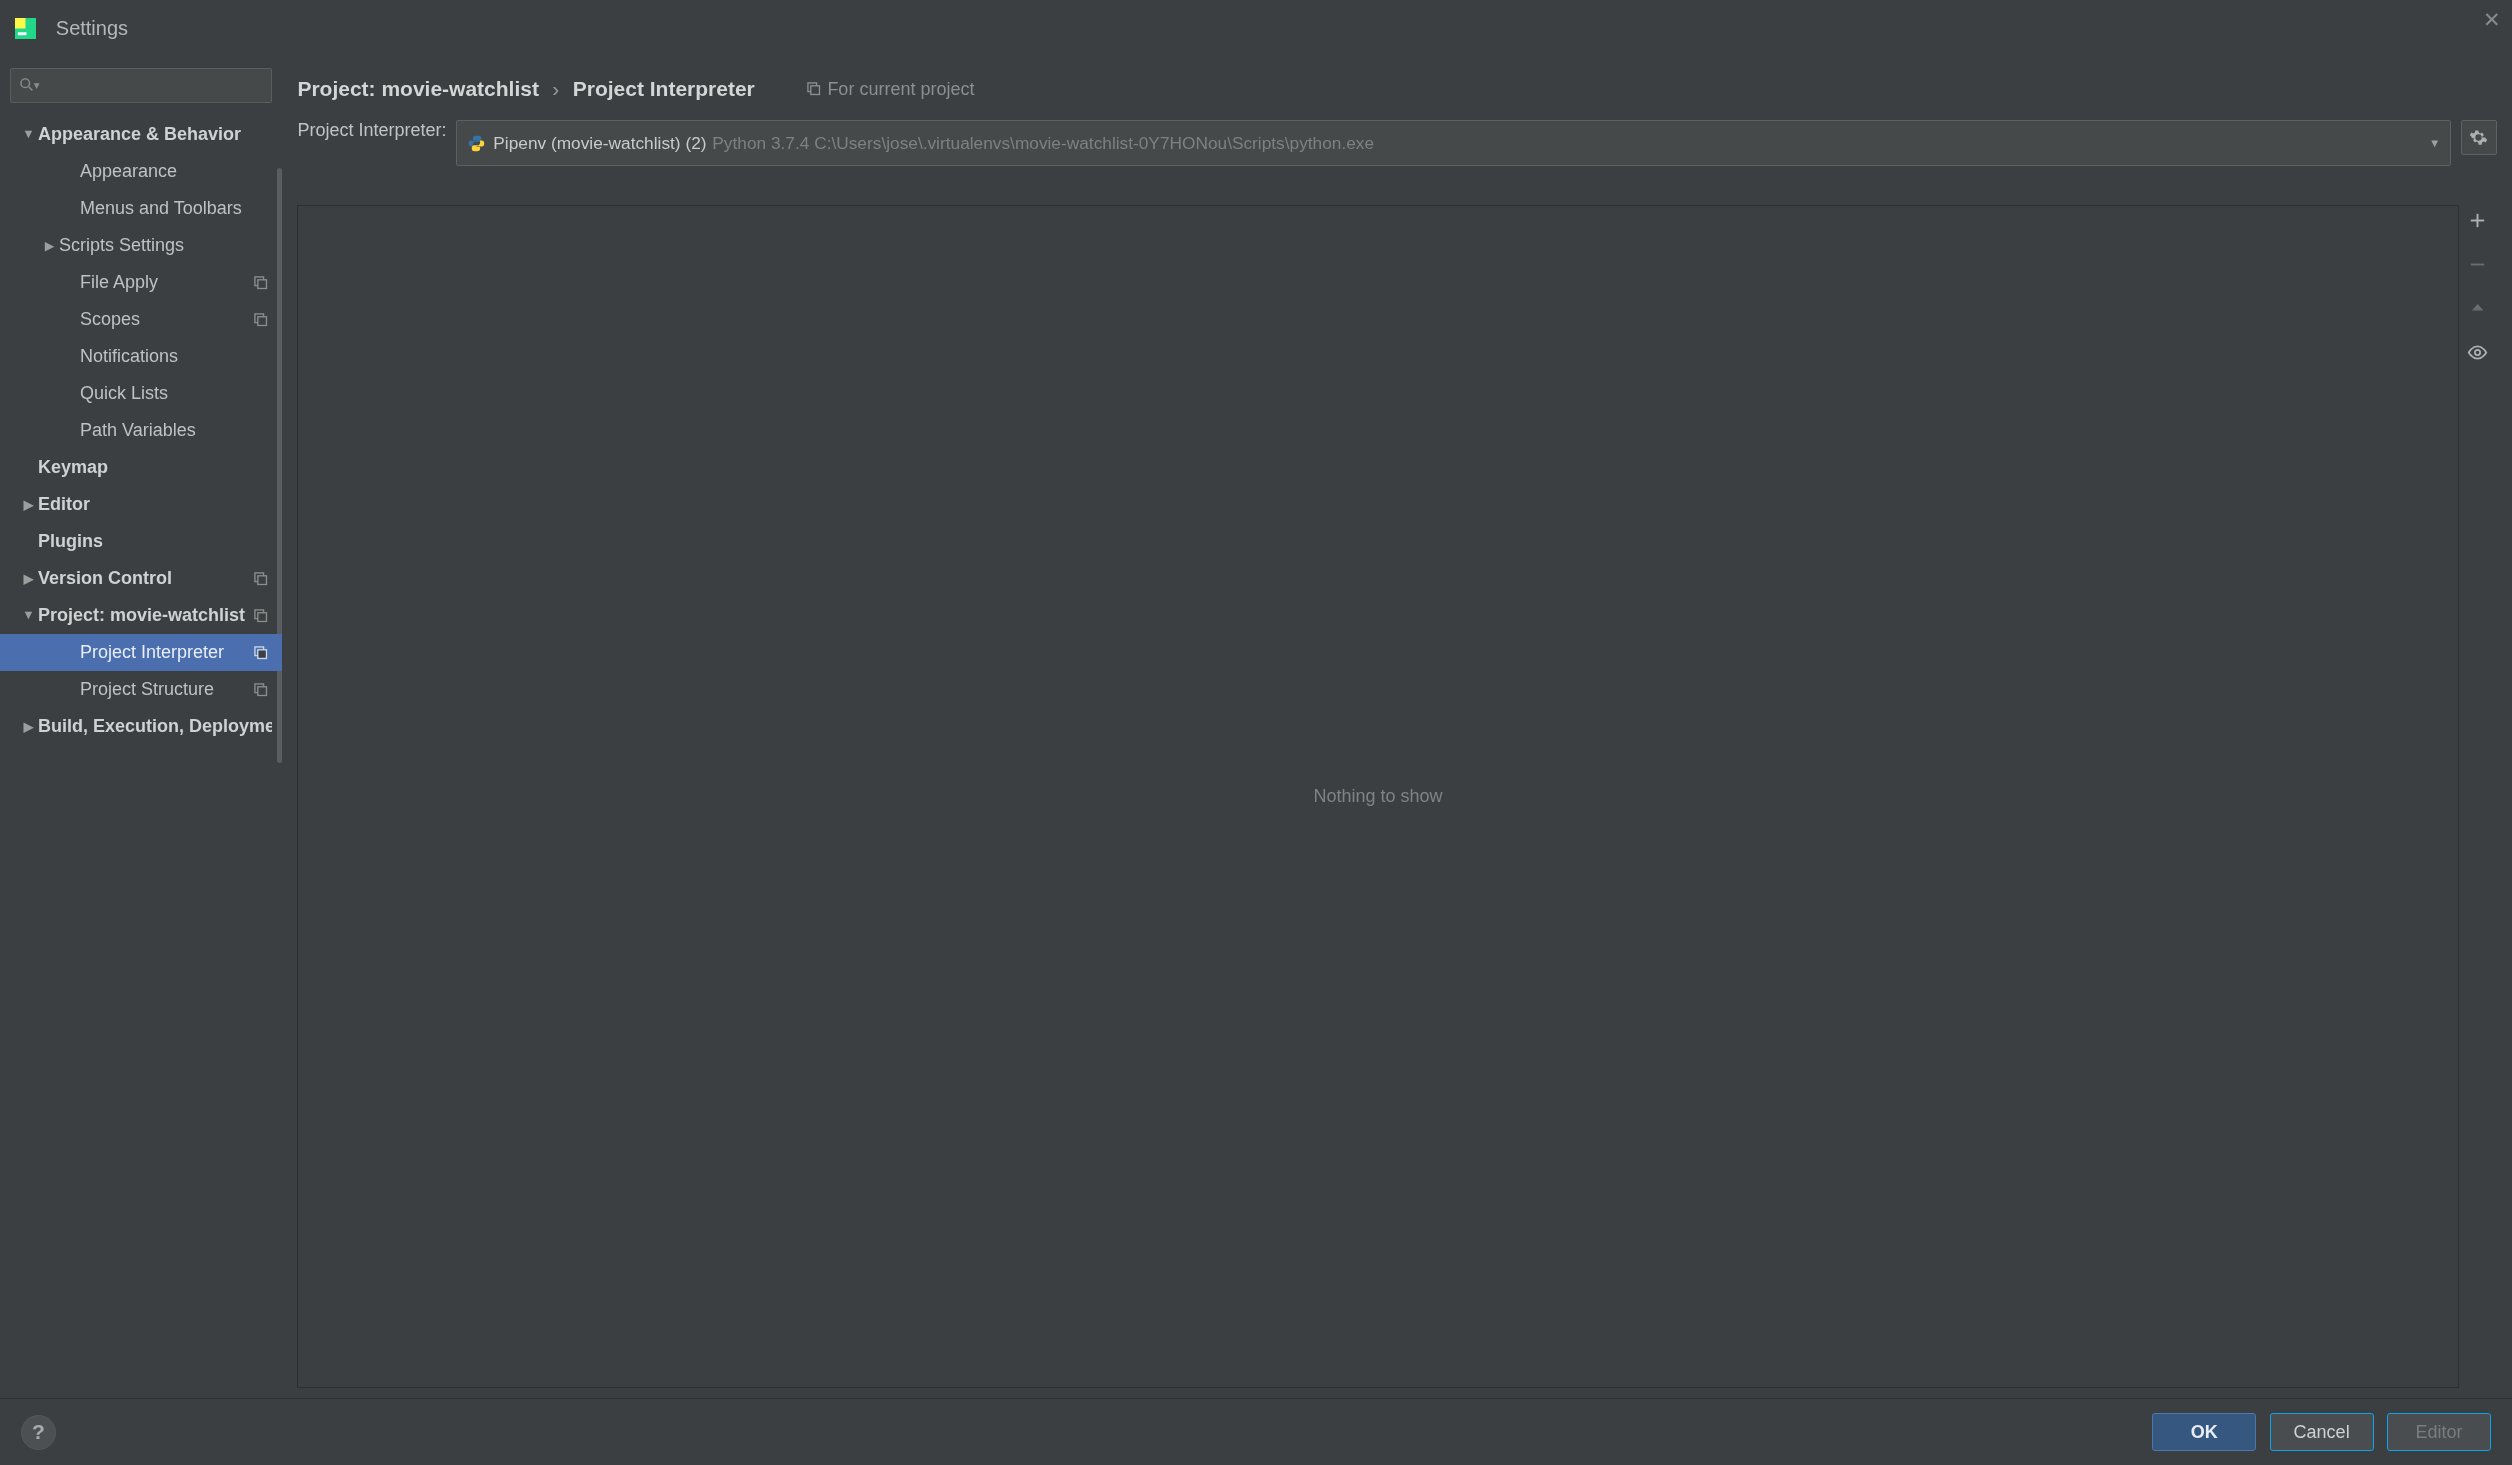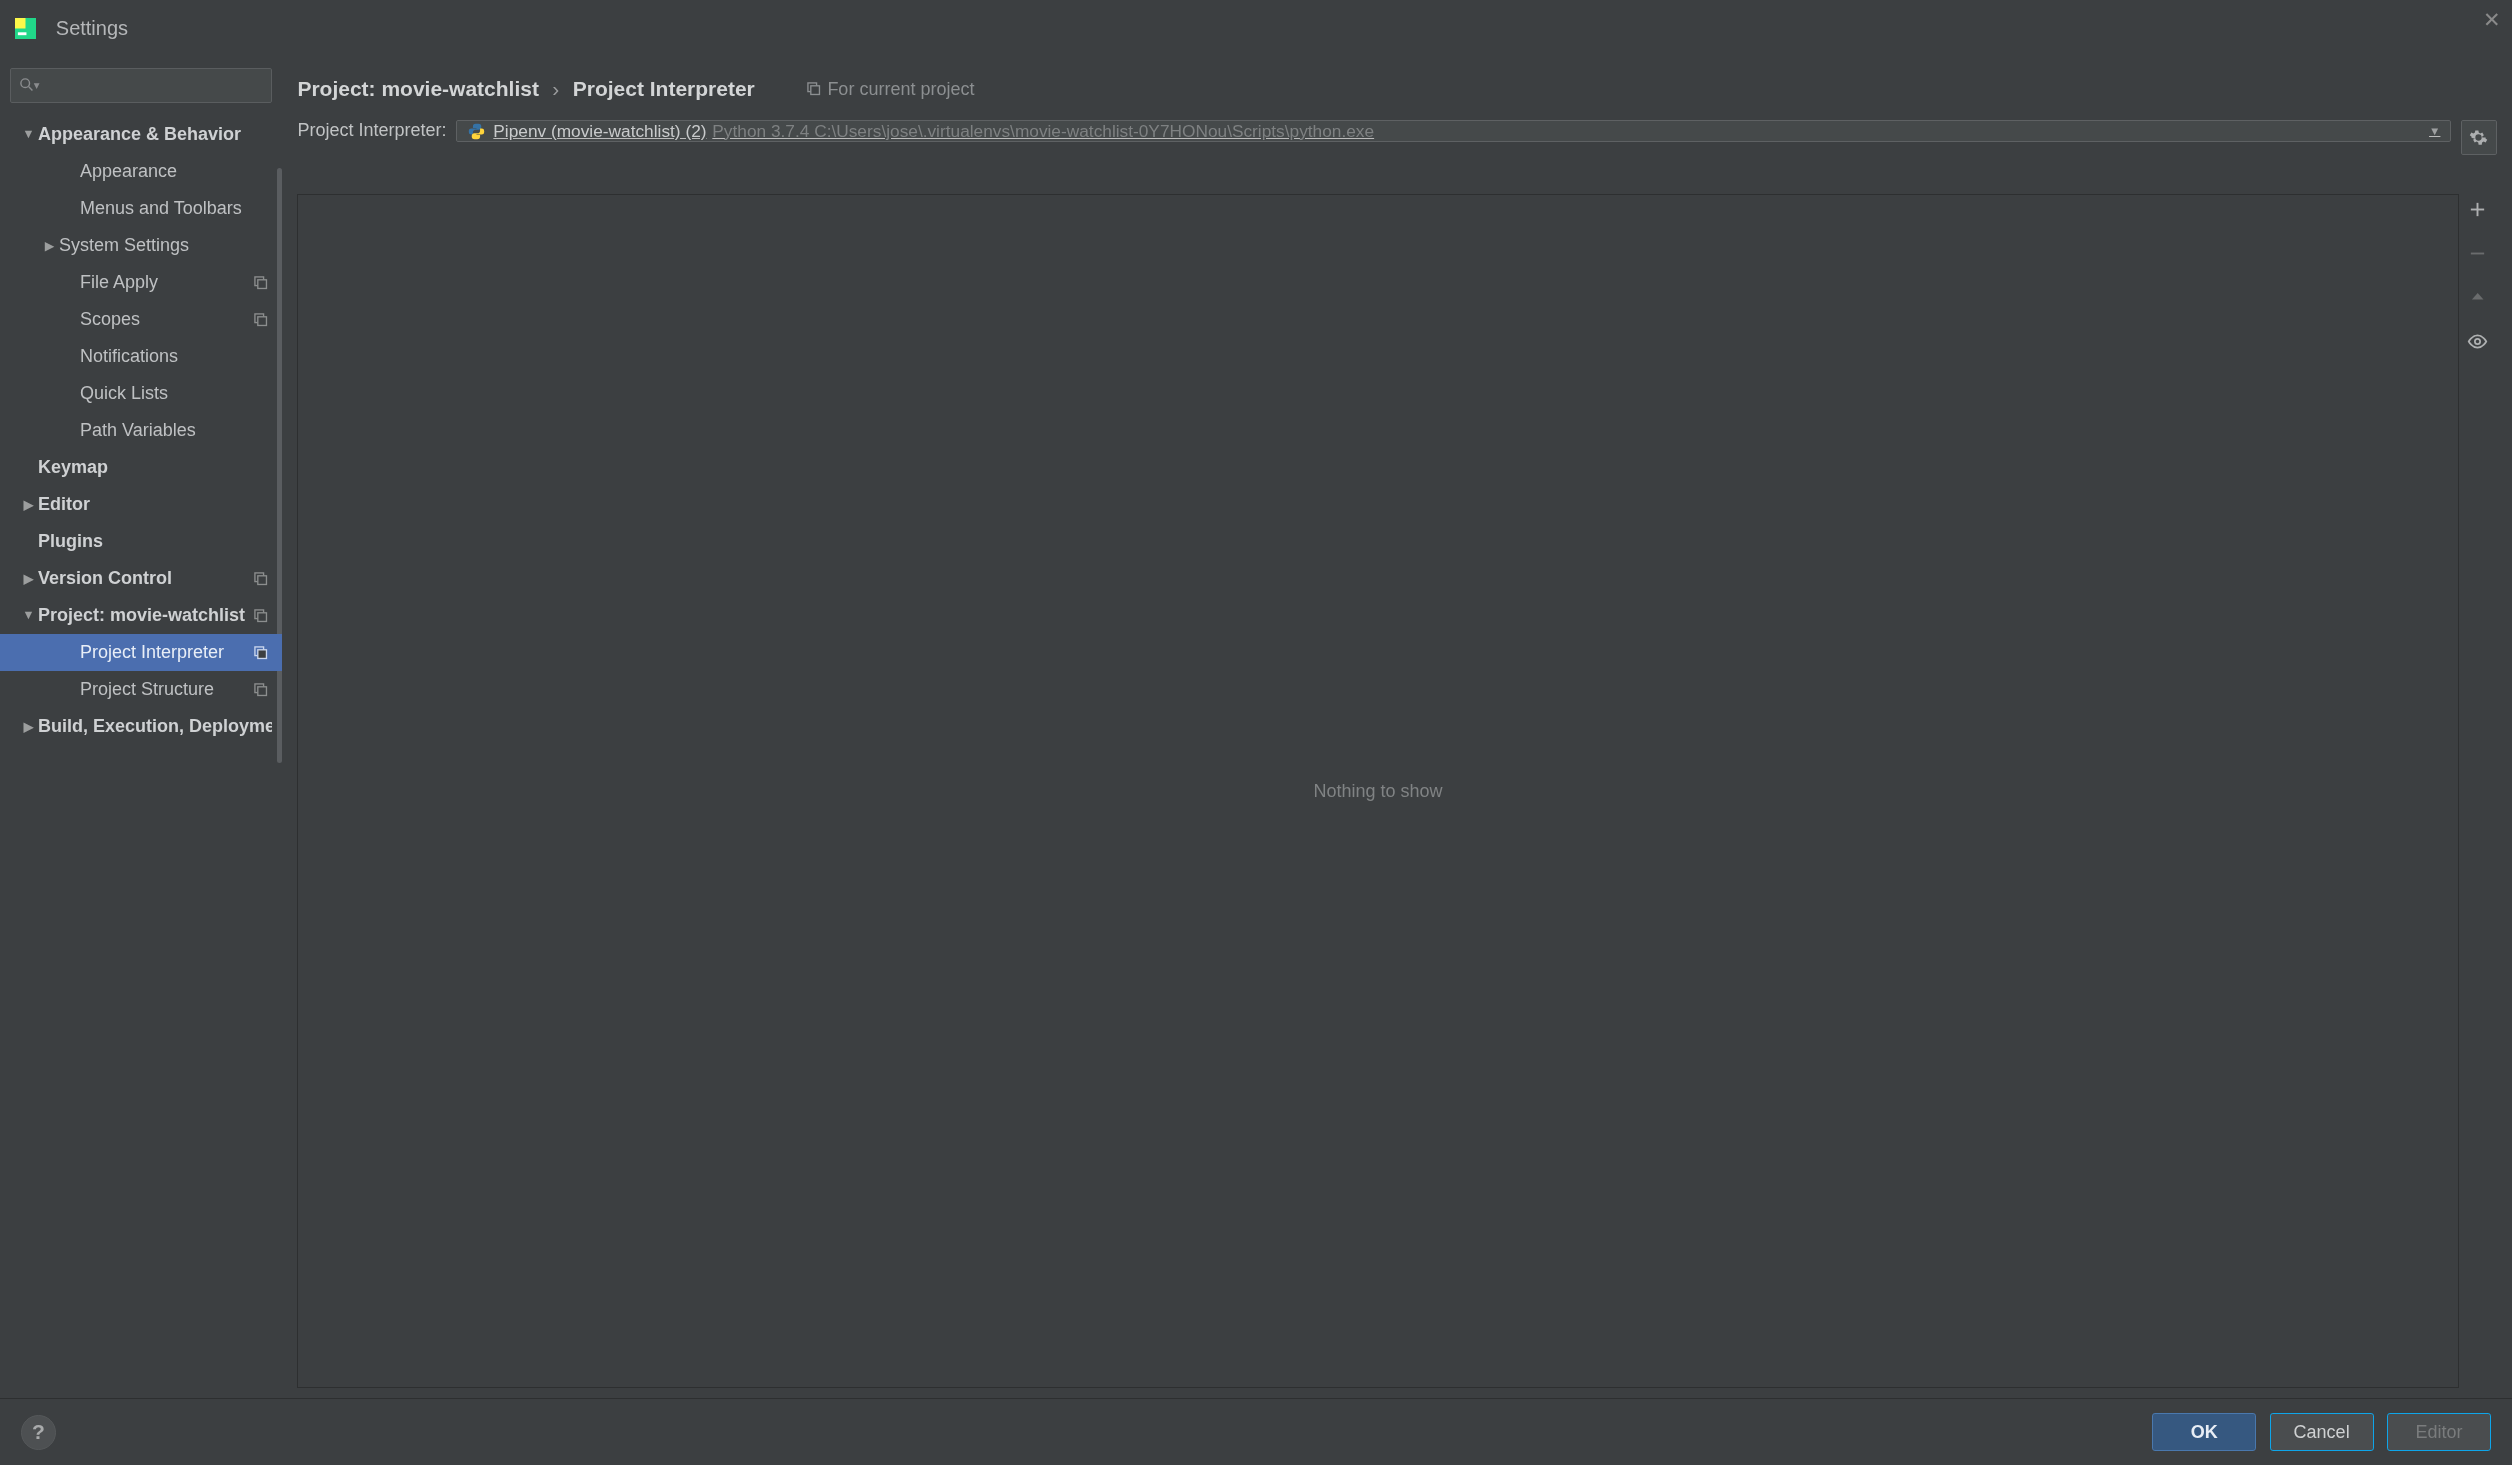--- a/index.html
+++ b/index.html
@@ -36,21 +36,21 @@
 .indent-1 { padding-left: 40px; }
 .indent-2 { padding-left: 61px; }
 
 
 .main { flex: 1; display: flex; flex-direction: column; background: #3c3f41; min-width: 0; }
 .breadcrumb { display: flex; align-items: center; padding: 21px 23px 13.4px 15.4px; gap: 13.4px; color: #d3d5d6; font-size: 21px; font-weight: 600; flex-wrap: wrap; }
 .breadcrumb .sep { color: #9b9d9e; font-weight: 400; }
 .breadcrumb .hint { display:flex; align-items:center; gap:5.8px; margin-left: 38px; color: #8c8f91; font-size: 18px; font-weight: 400; }
 .interp-row { display: flex; align-items: flex-start; padding: 5.8px 15.4px 11.5px 15.4px; gap: 9.6px; }
 .interp-label { color: #c1c3c4; font-size: 18px; flex-shrink: 0; }
-.interp-select { flex: 1; height: 22px; background: #45494a; border: 1px solid #5e6163; border-radius: 1.9px; display: flex; align-items: center; padding: 0 9.6px; min-width: 0; cursor: pointer; text-decoration: underline; }
+.interp-select { flex: 1; height: 46px; background: #45494a; border: 1px solid #5e6163; border-radius: 1.9px; display: flex; align-items: center; padding: 0 9.6px; min-width: 0; cursor: pointer; }
 .interp-select .py-icon { width:19px; height:19px; margin-right:7.7px; flex-shrink:0; }
 .interp-select .main-text { color: #c9cbcc; font-size: 17.3px; white-space: nowrap; }
 .interp-select .sub-text { color: #7e8182; font-size: 17.3px; margin-left: 5.8px; white-space: nowrap; overflow: hidden; text-overflow: ellipsis; flex:1; min-width:0; }
 .interp-select .dd { color: #9ea0a1; margin-left: 7.7px; font-size: 11.5px; }
 .gear-btn { width: 36px; height: 35px; background: #45494a; border: 1px solid #5e6163; border-radius: 1.9px; display: flex; align-items: center; justify-content: center; cursor: pointer; color:#adafb0; }
 
 
 .pkg-area { flex:1; display:flex; padding: 27px 15.4px 9.6px 15.4px; min-height:0; gap: 0; }
 .pkg-table { flex:1; border: 1px solid #2d2f30; background: #3c3f41; display:flex; flex-direction:column; min-height:0; }
 .pkg-header { display:flex; height:35px; background: #45494a; border-bottom:1px solid #323435; }
@@ -112,21 +112,21 @@
           <div class="tree-row indent-2">
             <span class="arrow none"></span>
             <span class="label">Appearance</span>
           </div>
           <div class="tree-row indent-2">
             <span class="arrow none"></span>
             <span class="label">Menus and Toolbars</span>
           </div>
           <div class="tree-row indent-1">
             <span class="arrow collapsed"></span>
-            <span class="label">System Settings</span>
+            <span class="label">Scripts Settings</span>
           </div>
           <div class="tree-row indent-2">
             <span class="arrow none"></span>
             <span class="label">File Apply</span>
             <span class="proj-icon">
               <svg width="15.4" height="15.4" viewBox="0 0 16 16">
                 <rect x="2" y="2" width="9" height="9" fill="none" stroke="currentColor" stroke-width="1.4"></rect>
                 <rect x="5" y="5" width="9" height="9" fill="#3c3f41" stroke="currentColor" stroke-width="1.4"></rect>
               </svg>
             </span>

